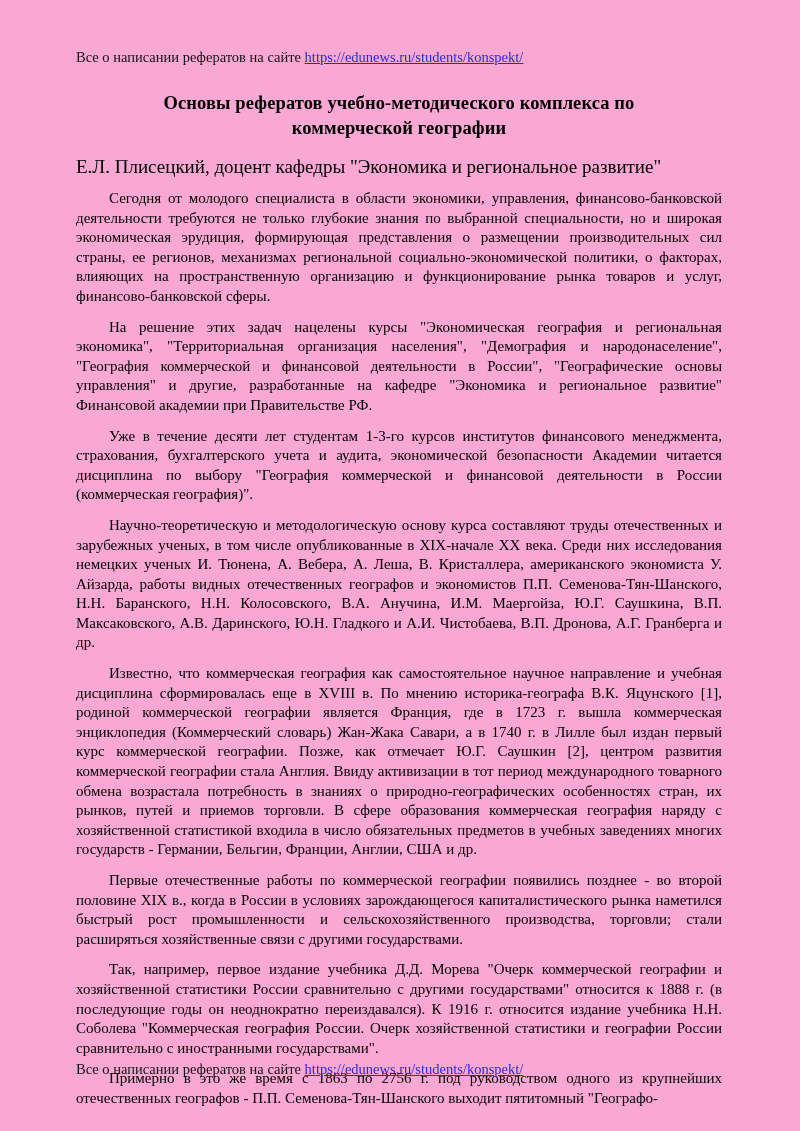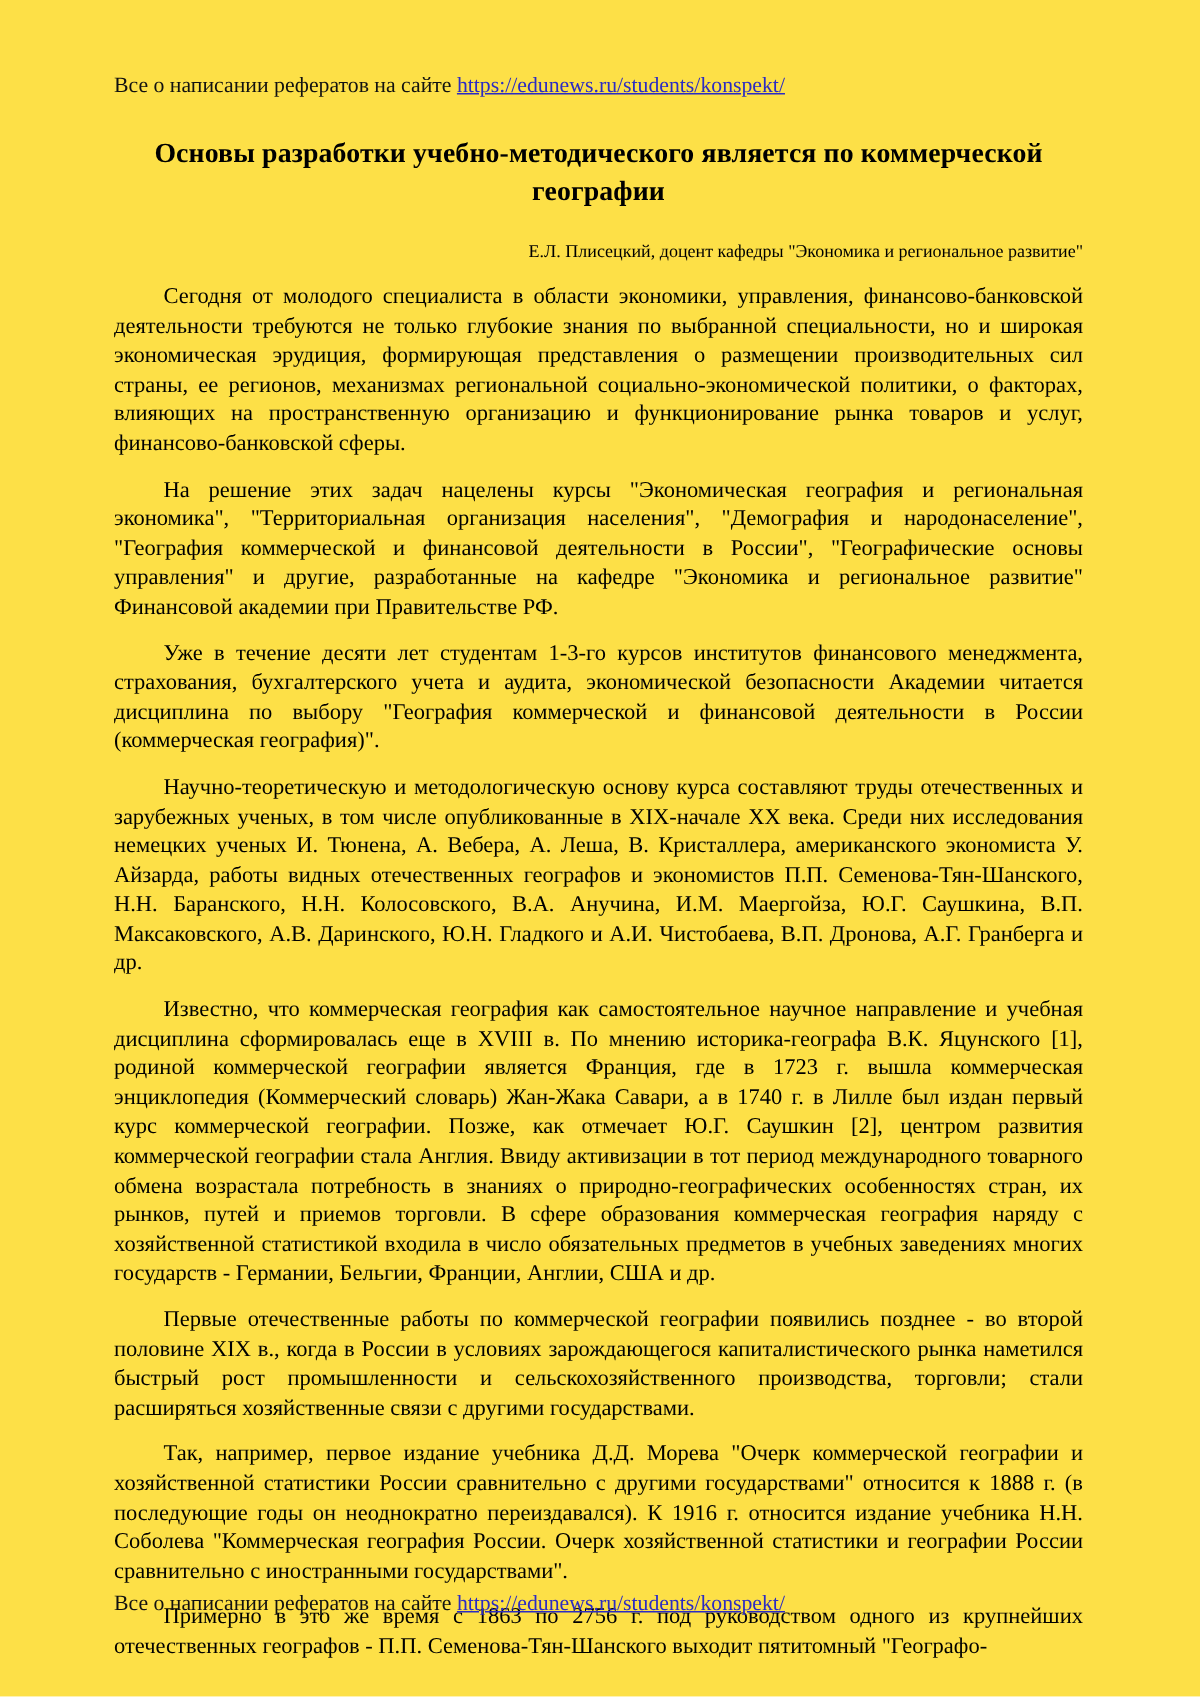--- a/index.html
+++ b/index.html
@@ -6,21 +6,21 @@
   html, body {
     margin: 0;
     padding: 0;
     background: #ffffff;
   }
   .page {
     position: relative;
     width: 800px;
     height: 1131px;
     margin: 0 auto;
-    background: #fde047;
+    background: #f9a8d4;
     box-sizing: border-box;
     font-family: "Liberation Serif", "DejaVu Serif", serif;
     color: #000000;
     overflow: hidden;
   }
   .content {
     position: absolute;
     left: 76px;
     top: 0;
     width: 646px;
@@ -52,22 +52,22 @@
     text-align: center;
     font-weight: bold;
     font-size: 18.5px;
     line-height: 25px;
     letter-spacing: 0.1px;
   }
 
   
   .byline {
     margin: 15px 0 0 0;
-    text-align: right;
-    font-size: 12px;
+    text-align: left;
+    font-size: 19px;
     line-height: 22px;
   }
 
   
   .body-block { margin-top: 11px; }
   p.para {
     margin: 0 0 11px 0;
     text-align: justify;
     text-justify: inter-word;
     text-indent: 33px;
@@ -79,21 +79,21 @@
 </style>
 </head>
 <body>
 
 <div class="page">
 
   <div class="content">
 
     <div class="runner runner-header"><span>Все о написании рефератов на сайте </span><a class="link" href="#">https://edunews.ru/students/konspekt/</a></div>
 
-    <h1 class="doc-title">Основы разработки учебно-методического является по коммерческой географии</h1>
+    <h1 class="doc-title">Основы рефератов учебно-методического комплекса по коммерческой географии</h1>
 
     <div class="byline">Е.Л. Плисецкий, доцент кафедры "Экономика и региональное развитие"</div>
 
     <div class="body-block">
       <p class="para">Сегодня от молодого специалиста в области экономики, управления, финансово-банковской деятельности требуются не только глубокие знания по выбранной специальности, но и широкая экономическая эрудиция, формирующая представления о размещении производительных сил страны, ее регионов, механизмах региональной социально-экономической политики, о факторах, влияющих на пространственную организацию и функционирование рынка товаров и услуг, финансово-банковской сферы.</p>
       <p class="para">На решение этих задач нацелены курсы "Экономическая география и региональная экономика", "Территориальная организация населения", "Демография и народонаселение", "География коммерческой и финансовой деятельности в России", "Географические основы управления" и другие, разработанные на кафедре "Экономика и региональное развитие" Финансовой академии при Правительстве РФ.</p>
       <p class="para">Уже в течение десяти лет студентам 1-3-го курсов институтов финансового менеджмента, страхования, бухгалтерского учета и аудита, экономической безопасности Академии читается дисциплина по выбору "География коммерческой и финансовой деятельности в России (коммерческая география)".</p>
       <p class="para">Научно-теоретическую и методологическую основу курса составляют труды отечественных и зарубежных ученых, в том числе опубликованные в XIX-начале XX века. Среди них исследования немецких ученых И. Тюнена, А. Вебера, А. Леша, В. Кристаллера, американского экономиста У. Айзарда, работы видных отечественных географов и экономистов П.П. Семенова-Тян-Шанского, Н.Н. Баранского, Н.Н. Колосовского, В.А. Анучина, И.М. Маергойза, Ю.Г. Саушкина, В.П. Максаковского, А.В. Даринского, Ю.Н. Гладкого и А.И. Чистобаева, В.П. Дронова, А.Г. Гранберга и др.</p>
       <p class="para">Известно, что коммерческая география как самостоятельное научное направление и учебная дисциплина сформировалась еще в XVIII в. По мнению историка-географа В.К. Яцунского [1], родиной коммерческой географии является Франция, где в 1723 г. вышла коммерческая энциклопедия (Коммерческий словарь) Жан-Жака Савари, а в 1740 г. в Лилле был издан первый курс коммерческой географии. Позже, как отмечает Ю.Г. Саушкин [2], центром развития коммерческой географии стала Англия. Ввиду активизации в тот период международного товарного обмена возрастала потребность в знаниях о природно-географических особенностях стран, их рынков, путей и приемов торговли. В сфере образования коммерческая география наряду с хозяйственной статистикой входила в число обязательных предметов в учебных заведениях многих государств - Германии, Бельгии, Франции, Англии, США и др.</p>
       <p class="para">Первые отечественные работы по коммерческой географии появились позднее - во второй половине XIX в., когда в России в условиях зарождающегося капиталистического рынка наметился быстрый рост промышленности и сельскохозяйственного производства, торговли; стали расширяться хозяйственные связи с другими государствами.</p>

